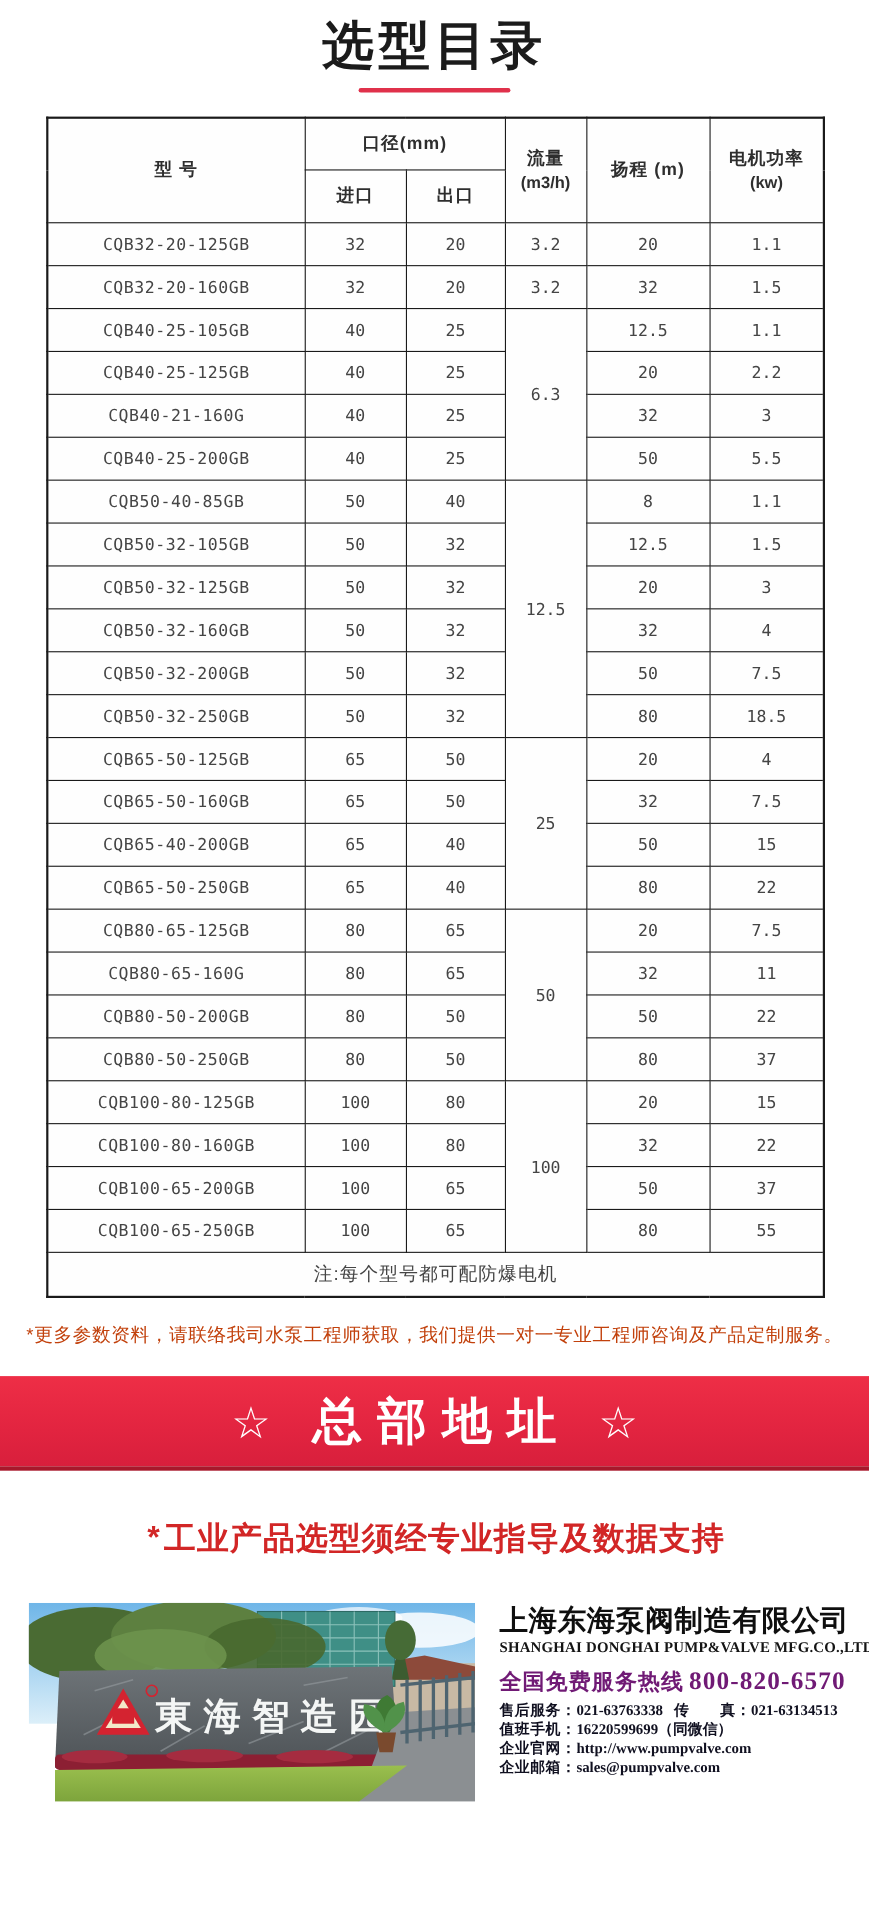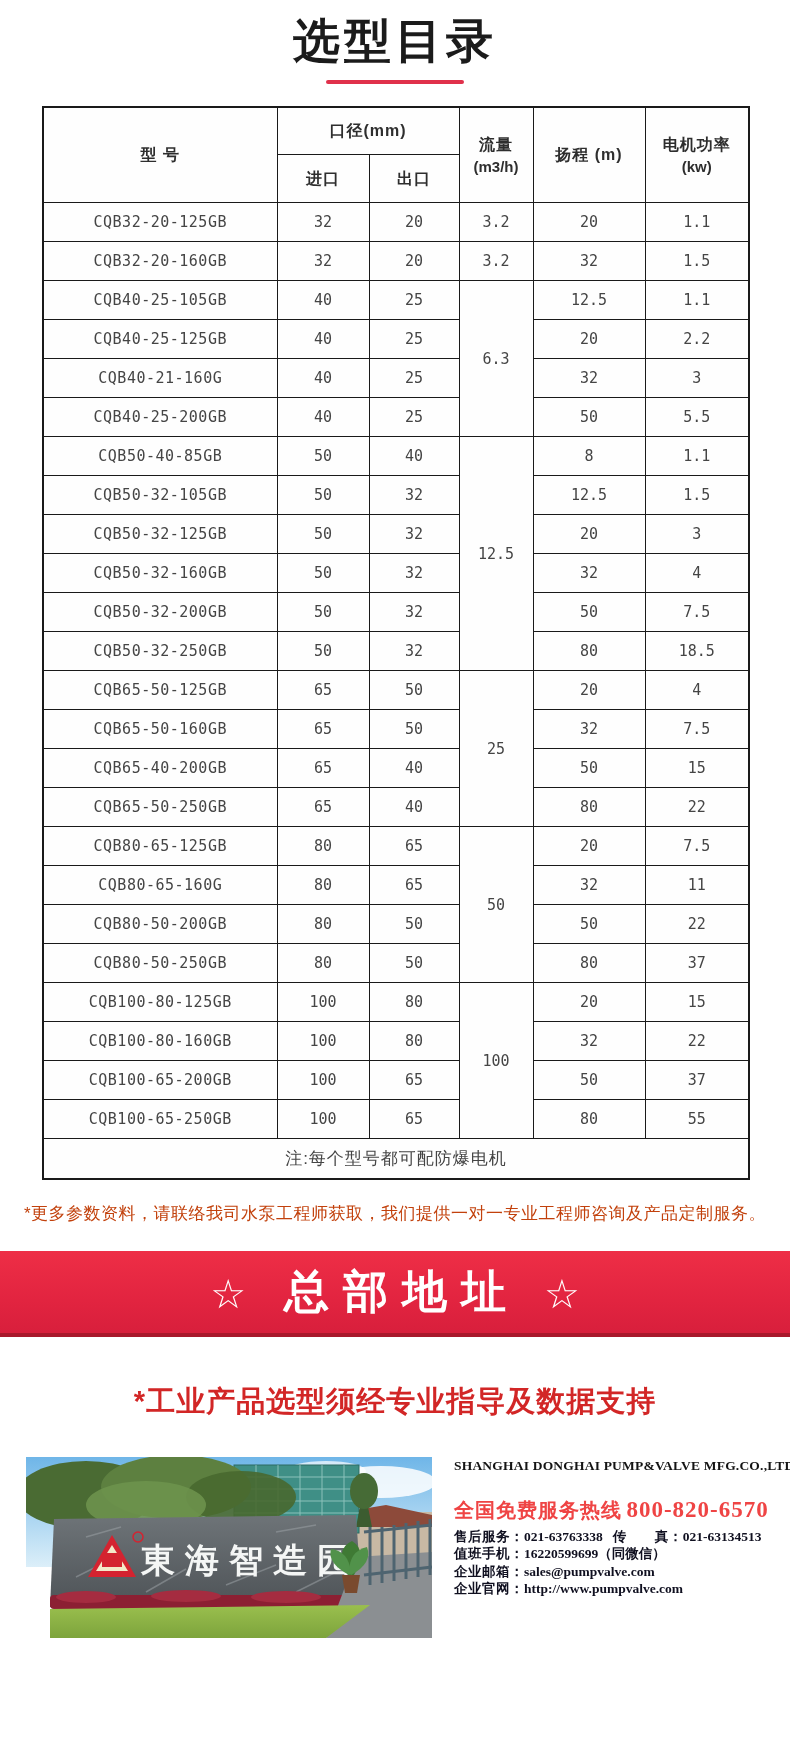--- a/index.html
+++ b/index.html
@@ -66,21 +66,21 @@
     font-weight:normal; transform:translateY(2px);
   }
   .order-banner .banner-title {
     color:#ffffff; font-size:45px; font-weight:bold; letter-spacing:14px;
     text-indent:14px;
   }
 
   
   .order-notes {
     margin-top:44px; text-align:center;
-    font-family:Liberation Sans, sans-serif;
+    font-family:Liberation Mono, monospace;
     color:#d22626; font-weight:bold; font-size:29px; line-height:40px;
     letter-spacing:1px;
   }
 
   
   .footer {
     margin-top:36px; display:flex; align-items:flex-start;
     padding:0 18px 0 26px;
   }
   .photo-frame { width:406px; height:181px; flex:0 0 406px; overflow:hidden; }
@@ -88,21 +88,21 @@
   .company-cn {
     font-size:26px; font-weight:bold; color:#0f0f0f; letter-spacing:0.5px;
     line-height:32px; white-space:nowrap;
   }
   .company-en {
     font-family:"Liberation Serif", serif; font-weight:bold;
     font-size:13.5px; color:#141414; letter-spacing:0.2px; line-height:18px;
     white-space:nowrap;
   }
   .hotline {
-    margin-top:22px; font-weight:bold; color:#ef4444; white-space:nowrap;
+    margin-top:8px; font-weight:bold; color:#701a75; white-space:nowrap;
   }
   .hotline .hl-label { font-size:20px; letter-spacing:1px; }
   .hotline .hl-number { font-family:"Liberation Serif", serif; font-size:23px; letter-spacing:1px; }
   .contact-list { margin-top:4px; }
   .contact-row {
     font-family:"Liberation Serif", serif; font-weight:bold;
     font-size:13.5px; color:#101020; line-height:17.5px; white-space:nowrap;
   }
   .contact-row .lbl { letter-spacing:0.5px; }
   .contact-row .pair2 { margin-left:10px; }
@@ -436,33 +436,34 @@
         <path d="M323 118 q-22,-12 -18,-26 q18,2 20,24 Z" fill="#51924a"></path>
         <path d="M325 118 q22,-12 16,-28 q-18,4 -18,26 Z" fill="#51924a"></path>
         <path d="M316 118 h18 l-3 18 h-12 Z" fill="#7a4a2e"></path>
       </g>
 
       <polygon points="24,152 344,148 300,181 24,181" fill="url(#lawn)"></polygon>
     </svg>
   </div>
 
   <div class="company-info">
+    <div class="company-cn">上海东海泵阀制造有限公司</div>
     <div class="company-en">SHANGHAI DONGHAI PUMP&amp;VALVE MFG.CO.,LTD.</div>
     <div class="hotline">
       <span class="hl-label">全国免费服务热线</span>
       <span class="hl-number">800-820-6570</span>
     </div>
     <div class="contact-list">
       <div class="contact-row">
         <span class="lbl">售后服务：</span><span>021-63763338</span><span class="lbl pair2">传　　真：</span><span>021-63134513</span>
       </div>
       <div class="contact-row">
         <span class="lbl">值班手机：</span><span>16220599699（同微信）</span>
       </div>
       <div class="contact-row">
-        <span class="lbl">企业邮箱：</span><span>sales@pumpvalve.com</span>
+        <span class="lbl">企业官网：</span><span>http://www.pumpvalve.com</span>
       </div>
       <div class="contact-row">
-        <span class="lbl">企业官网：</span><span>http://www.pumpvalve.com</span>
+        <span class="lbl">企业邮箱：</span><span>sales@pumpvalve.com</span>
       </div>
     </div>
   </div>
 </div>
 
 </body></html>

